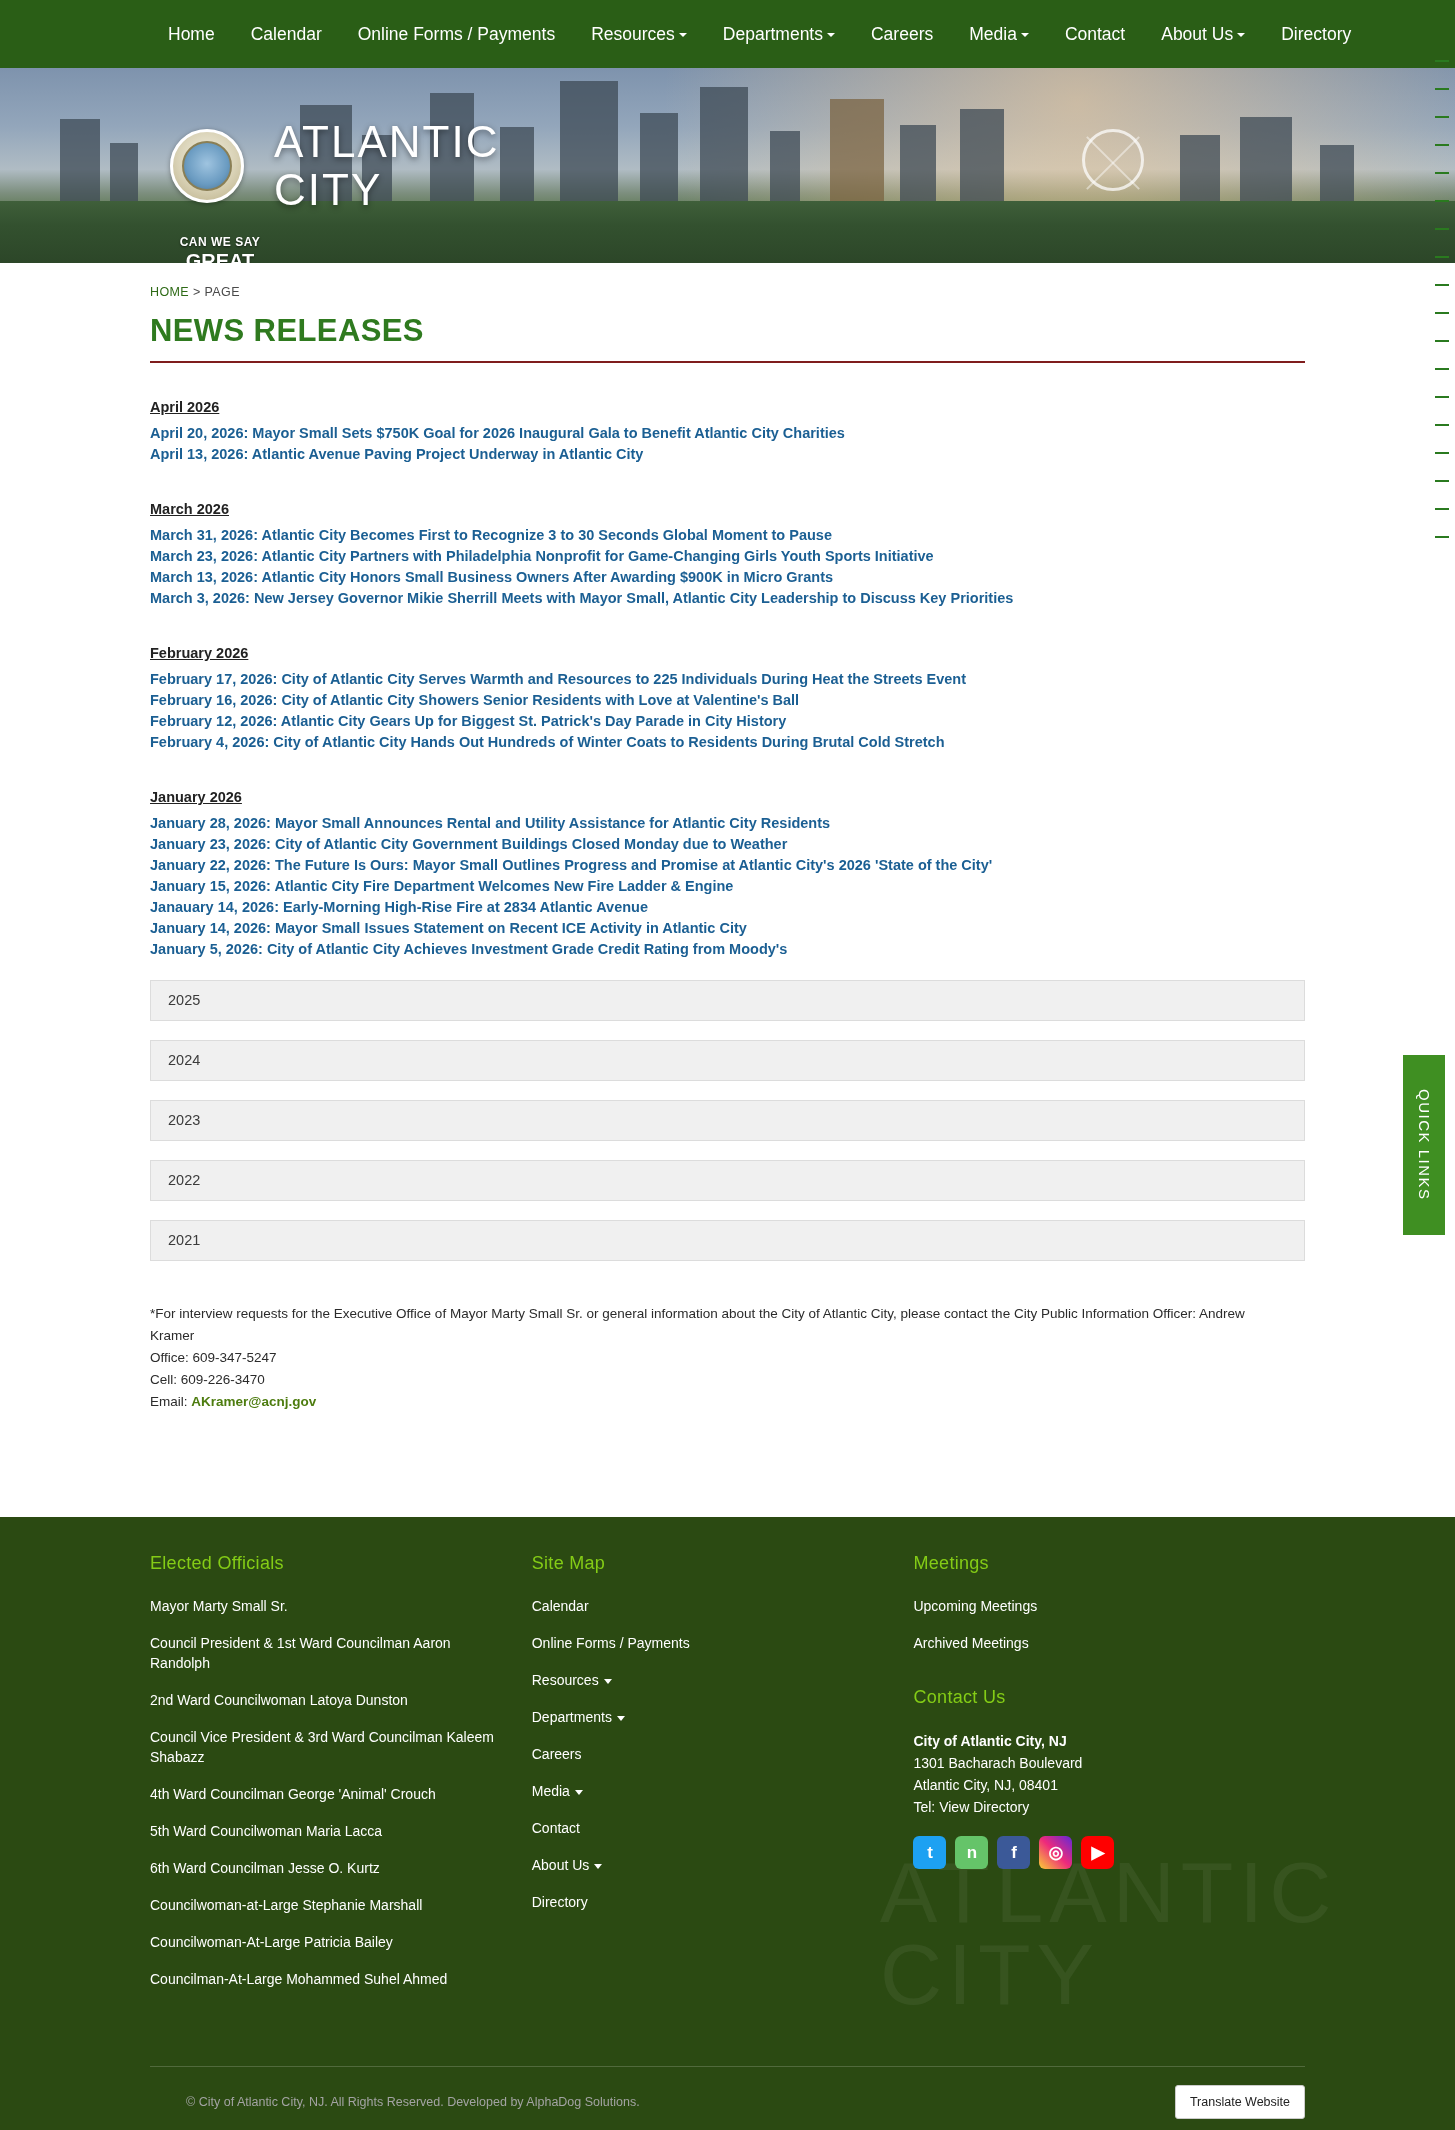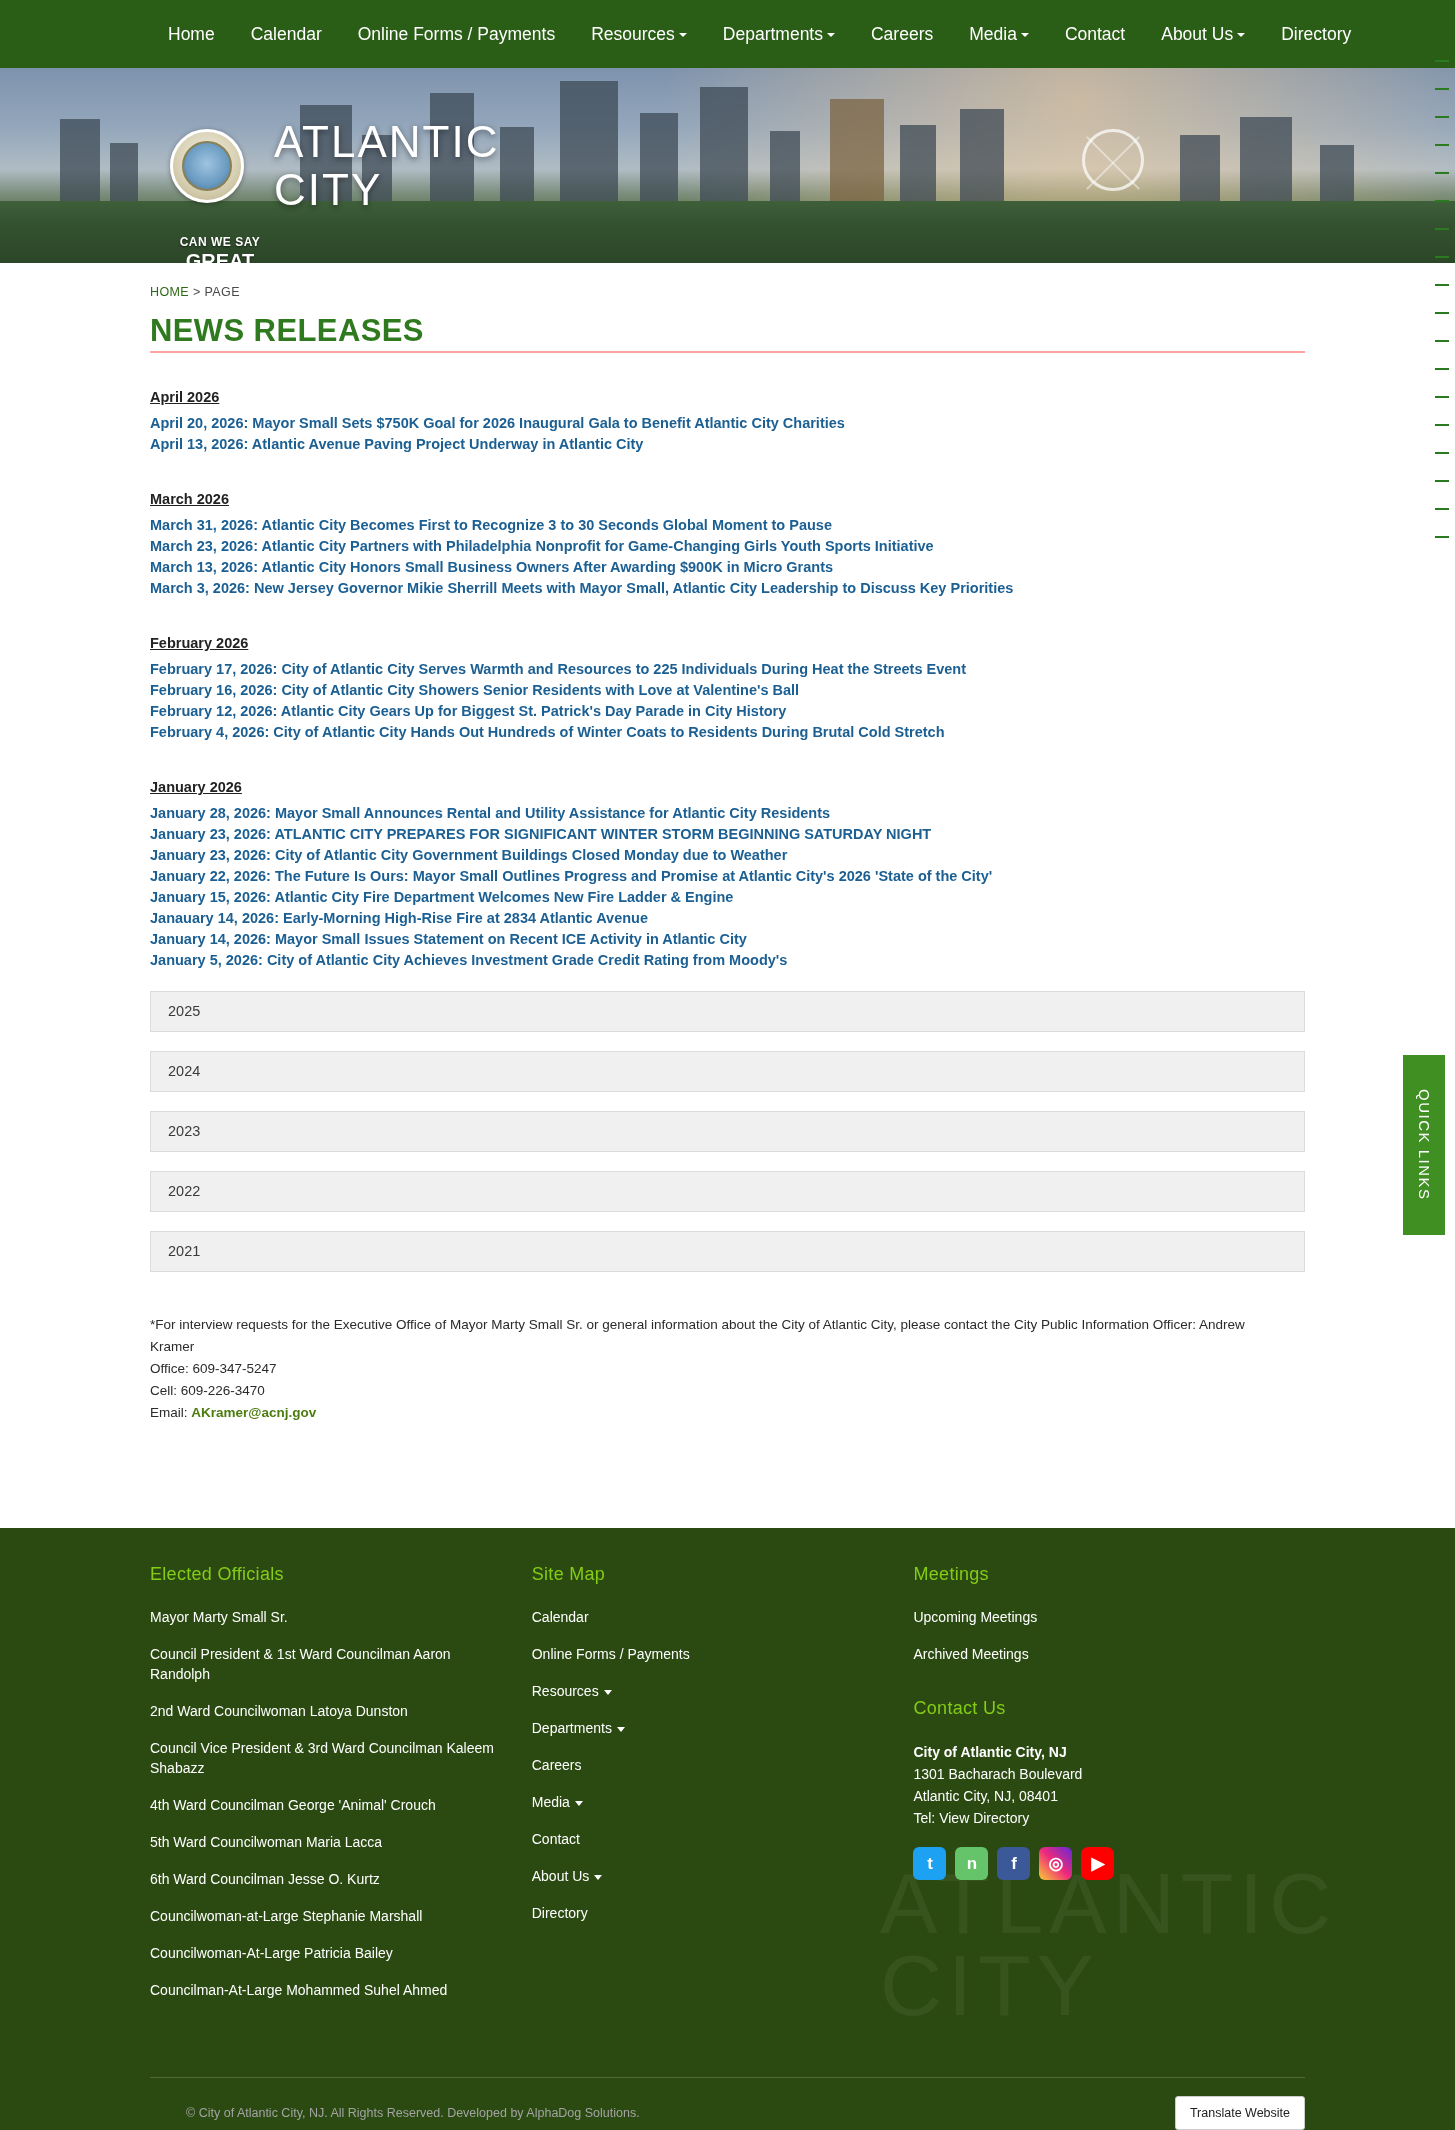--- a/index.html
+++ b/index.html
@@ -148,22 +148,22 @@
     letter-spacing: .4px;
     margin-bottom: 14px;
   }
   .breadcrumb a { color: #2e6a16; text-decoration: none; }
   .page-title {
     font-size: 31px;
     color: #2f7a1f;
     font-weight: bold;
     letter-spacing: .4px;
     margin: 0 0 6px 0;
-    padding-bottom: 2px;
-    border-bottom: 2px solid #fca5a5;
+    padding-bottom: 12px;
+    border-bottom: 2px solid #7f1d1d;
   }
   .month-group { margin-top: 36px; }
   .month-head {
     font-size: 14.5px;
     font-weight: bold;
     color: #222;
     text-decoration: underline;
     margin-bottom: 8px;
   }
   .release-link {
@@ -403,21 +403,20 @@
       <div class="month-head">February 2026</div>
       <a class="release-link" href="#">February 17, 2026: City of Atlantic City Serves Warmth and Resources to 225 Individuals During Heat the Streets Event</a>
       <a class="release-link" href="#">February 16, 2026: City of Atlantic City Showers Senior Residents with Love at Valentine's Ball</a>
       <a class="release-link" href="#">February 12, 2026: Atlantic City Gears Up for Biggest St. Patrick's Day Parade in City History</a>
       <a class="release-link" href="#">February 4, 2026: City of Atlantic City Hands Out Hundreds of Winter Coats to Residents During Brutal Cold Stretch</a>
     </section>
 
     <section class="month-group">
       <div class="month-head">January 2026</div>
       <a class="release-link" href="#">January 28, 2026: Mayor Small Announces Rental and Utility Assistance for Atlantic City Residents</a>
-      <a class="release-link" href="#">January 23, 2026: ATLANTIC CITY PREPARES FOR SIGNIFICANT WINTER STORM BEGINNING SATURDAY NIGHT</a>
       <a class="release-link" href="#">January 23, 2026: City of Atlantic City Government Buildings Closed Monday due to Weather</a>
       <a class="release-link" href="#">January 22, 2026: The Future Is Ours: Mayor Small Outlines Progress and Promise at Atlantic City's 2026 'State of the City'</a>
       <a class="release-link" href="#">January 15, 2026: Atlantic City Fire Department Welcomes New Fire Ladder &amp; Engine</a>
       <a class="release-link" href="#">Janauary 14, 2026: Early-Morning High-Rise Fire at 2834 Atlantic Avenue</a>
       <a class="release-link" href="#">January 14, 2026: Mayor Small Issues Statement on Recent ICE Activity in Atlantic City</a>
       <a class="release-link" href="#">January 5, 2026: City of Atlantic City Achieves Investment Grade Credit Rating from Moody's</a>
     </section>
 
     <div class="accordion">
       <div class="acc-item">2025</div>

